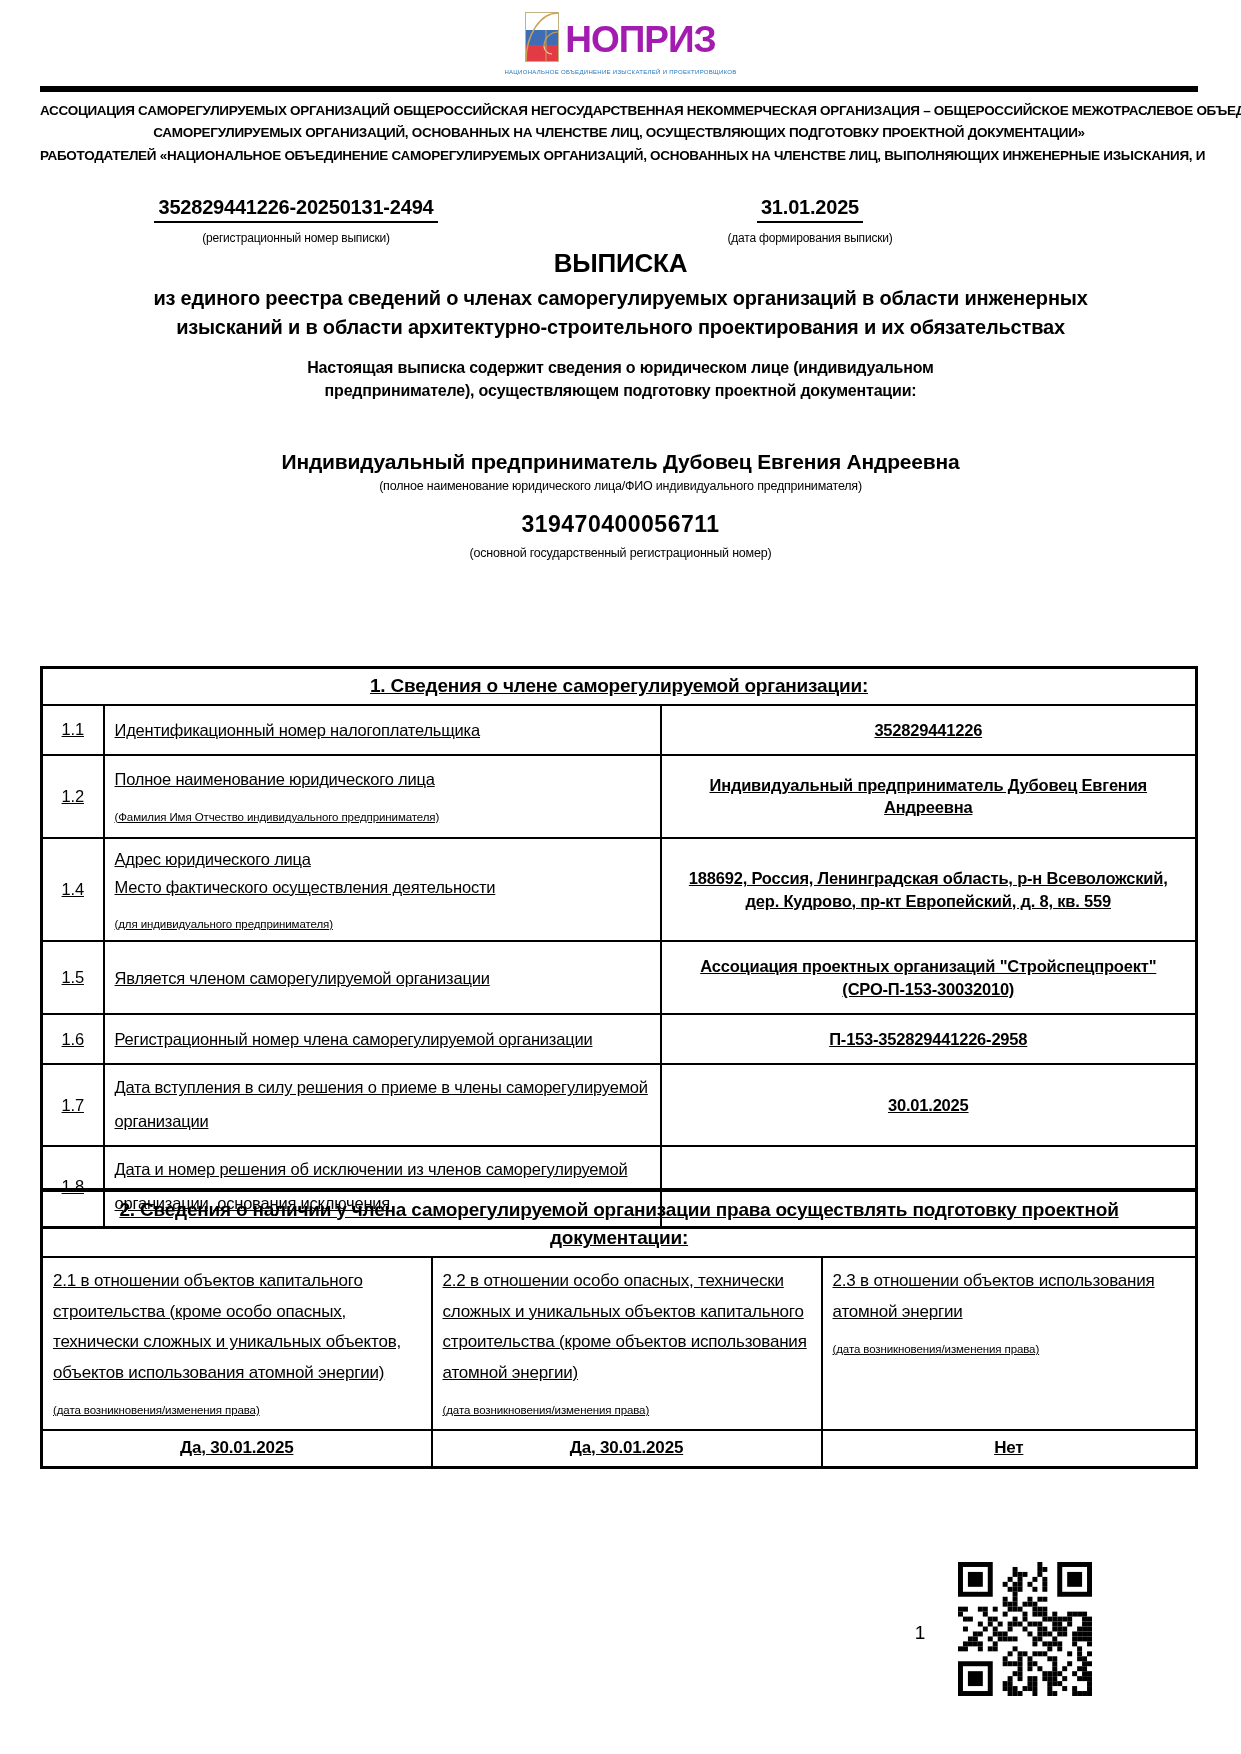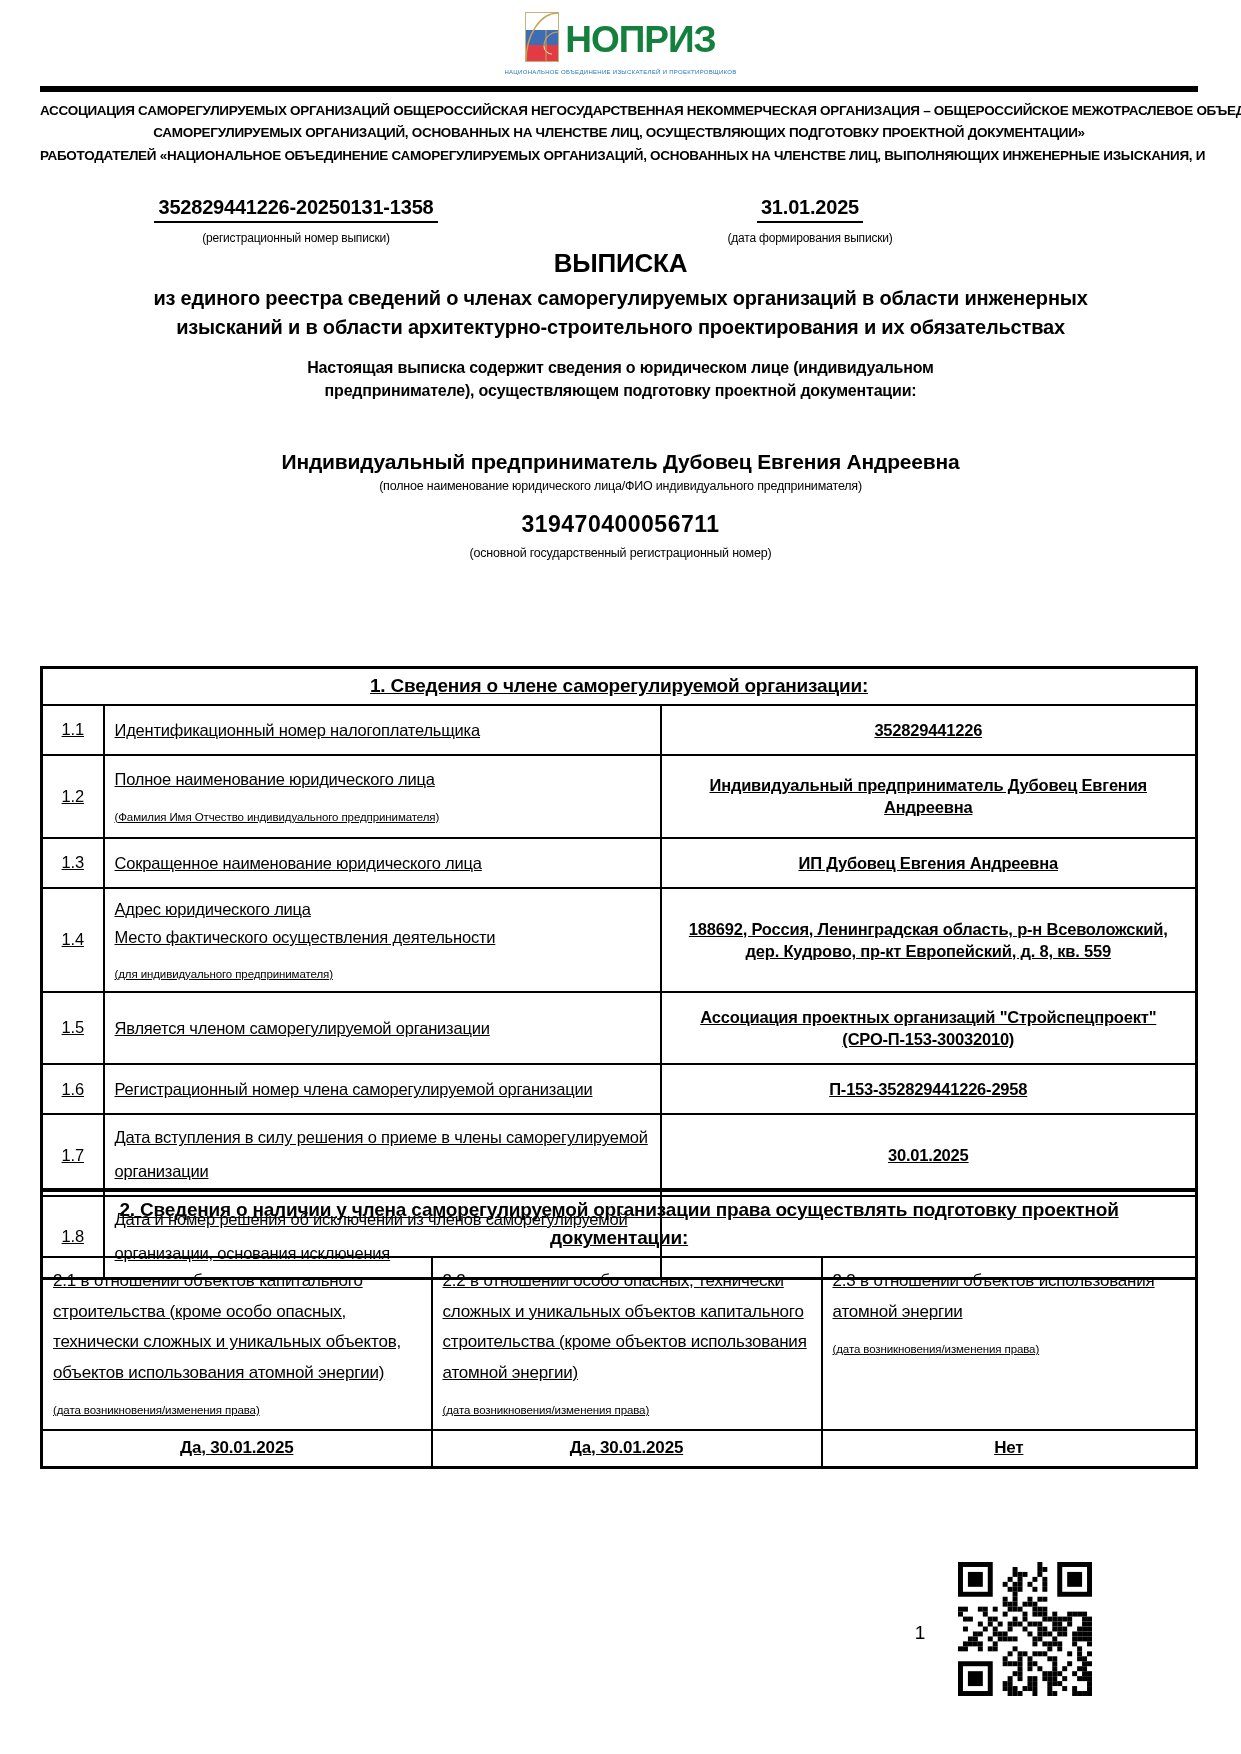--- a/index.html
+++ b/index.html
@@ -71,36 +71,36 @@
           <svg width="34" height="50" viewBox="0 0 34 50">
             <rect x="0.5" y="0.5" width="33" height="49" fill="#ffffff" stroke="#c2b280"></rect>
             <rect x="1" y="18" width="32" height="15" fill="#3f6db5"></rect>
             <rect x="1" y="33" width="32" height="16" fill="#e23b43"></rect>
             <path d="M1,49 A32,48 0 0 1 33,1" stroke="#c9a553" stroke-width="1.5" fill="none"></path>
             <path d="M33,20 A14,14 0 0 0 19,34" stroke="#c9a553" stroke-width="1.2" fill="none"></path>
             <path d="M19,34 A8,8 0 0 0 27,42" stroke="#e8d9ab" stroke-width="1.2" fill="none"></path>
             <line x1="21" y1="18" x2="21" y2="50" stroke="#c9a553" stroke-width="1"></line>
           </svg>
         </span>
-        <span class="logo-title" style="color:#15803d;">НОПРИЗ</span>
+        <span class="logo-title" style="color:#a21caf;">НОПРИЗ</span>
       </div>
       <div class="logo-sub" style="color:#2577be;">НАЦИОНАЛЬНОЕ ОБЪЕДИНЕНИЕ ИЗЫСКАТЕЛЕЙ И ПРОЕКТИРОВЩИКОВ</div>
     </div>
   </div>
 
   <div class="rule"></div>
 
   <div class="org-header">
     <div>АССОЦИАЦИЯ САМОРЕГУЛИРУЕМЫХ ОРГАНИЗАЦИЙ ОБЩЕРОССИЙСКАЯ НЕГОСУДАРСТВЕННАЯ НЕКОММЕРЧЕСКАЯ ОРГАНИЗАЦИЯ – ОБЩЕРОССИЙСКОЕ МЕЖОТРАСЛЕВОЕ ОБЪЕДИНЕНИЕ</div>
     <div>САМОРЕГУЛИРУЕМЫХ ОРГАНИЗАЦИЙ, ОСНОВАННЫХ НА ЧЛЕНСТВЕ ЛИЦ, ОСУЩЕСТВЛЯЮЩИХ ПОДГОТОВКУ ПРОЕКТНОЙ ДОКУМЕНТАЦИИ»</div>
     <div>РАБОТОДАТЕЛЕЙ «НАЦИОНАЛЬНОЕ ОБЪЕДИНЕНИЕ САМОРЕГУЛИРУЕМЫХ ОРГАНИЗАЦИЙ, ОСНОВАННЫХ НА ЧЛЕНСТВЕ ЛИЦ, ВЫПОЛНЯЮЩИХ ИНЖЕНЕРНЫЕ ИЗЫСКАНИЯ, И</div>
   </div>
 
   <div class="meta-left">
-    <span class="meta-number">352829441226-20250131-1358</span>
+    <span class="meta-number">352829441226-20250131-2494</span>
     <div class="meta-label">(регистрационный номер выписки)</div>
   </div>
   <div class="meta-right">
     <span class="meta-number">31.01.2025</span>
     <div class="meta-label">(дата формирования выписки)</div>
   </div>
 
   <div class="doc-title">ВЫПИСКА</div>
   <div class="doc-subtitle">из единого реестра сведений о членах саморегулируемых организаций в области инженерных изысканий и в области архитектурно-строительного проектирования и их обязательствах</div>
   <div class="intro">Настоящая выписка содержит сведения о юридическом лице (индивидуальном предпринимателе), осуществляющем подготовку проектной документации:</div>
@@ -127,27 +127,20 @@
           </td>
       <td class="value-cell">352829441226</td>
     </tr>
     <tr style="height:83px;">
       <td class="num-cell">1.2</td>
       <td class="label-cell">
         <div>Полное наименование юридического лица</div>
         <div class="note">(Фамилия Имя Отчество индивидуального предпринимателя)</div>
       </td>
       <td class="value-cell">Индивидуальный предприниматель Дубовец Евгения Андреевна</td>
-    </tr>
-    <tr style="height:43px;">
-      <td class="num-cell">1.3</td>
-      <td class="label-cell">
-            <div>Сокращенное наименование юридического лица</div>
-          </td>
-      <td class="value-cell">ИП Дубовец Евгения Андреевна</td>
     </tr>
     <tr style="height:76px;">
       <td class="num-cell">1.4</td>
       <td class="label-cell">
         <div>Адрес юридического лица</div>
         <div>Место фактического осуществления деятельности</div>
         <div class="note">(для индивидуального предпринимателя)</div>
       </td>
       <td class="value-cell">188692, Россия, Ленинградская область, р-н Всеволожский, дер. Кудрово, пр-кт Европейский, д. 8, кв. 559</td>
     </tr>

